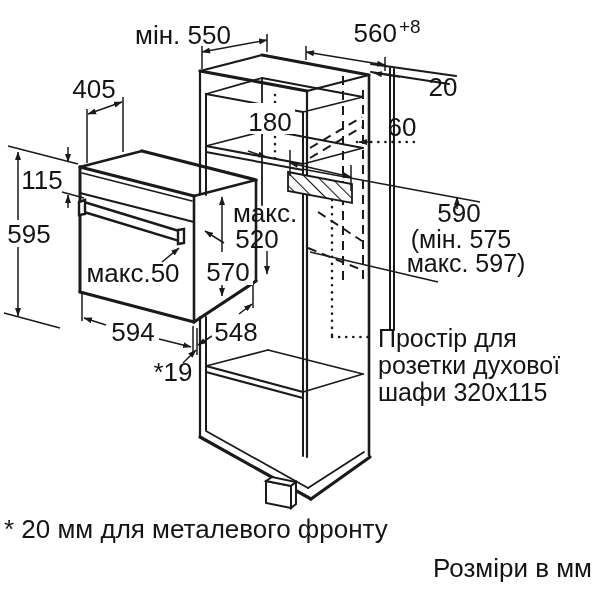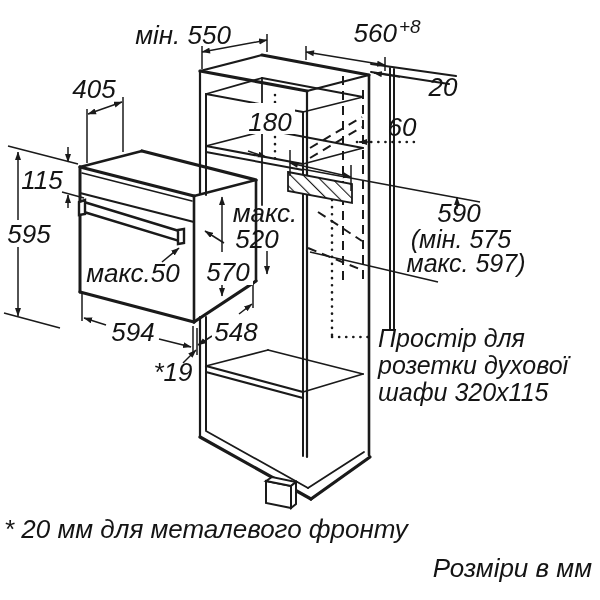--- a/index.html
+++ b/index.html
@@ -1,16 +1,16 @@
 <!DOCTYPE html>
 <html><head>
 <meta charset="utf-8">
 <style>
   html,body{margin:0;padding:0;background:#fff;}
-  .stage{position:relative;width:600px;height:600px;background:#ffffff;font-family:"Liberation Sans",sans-serif;overflow:hidden;font-style:italic;}
+  .stage{position:relative;width:600px;height:600px;background:#ffffff;font-family:"Liberation Sans",sans-serif;overflow:hidden;}
   svg{display:block;}
   text{fill:#141414;font-family:"Liberation Sans",sans-serif;}
   .dim{font-size:26px;}
   .dim-small{font-size:25px;}
   .sup{font-size:19px;}
   .note{font-size:25px;}
   .foot{font-size:26px;}
 </style>
 </head>
 <body>

